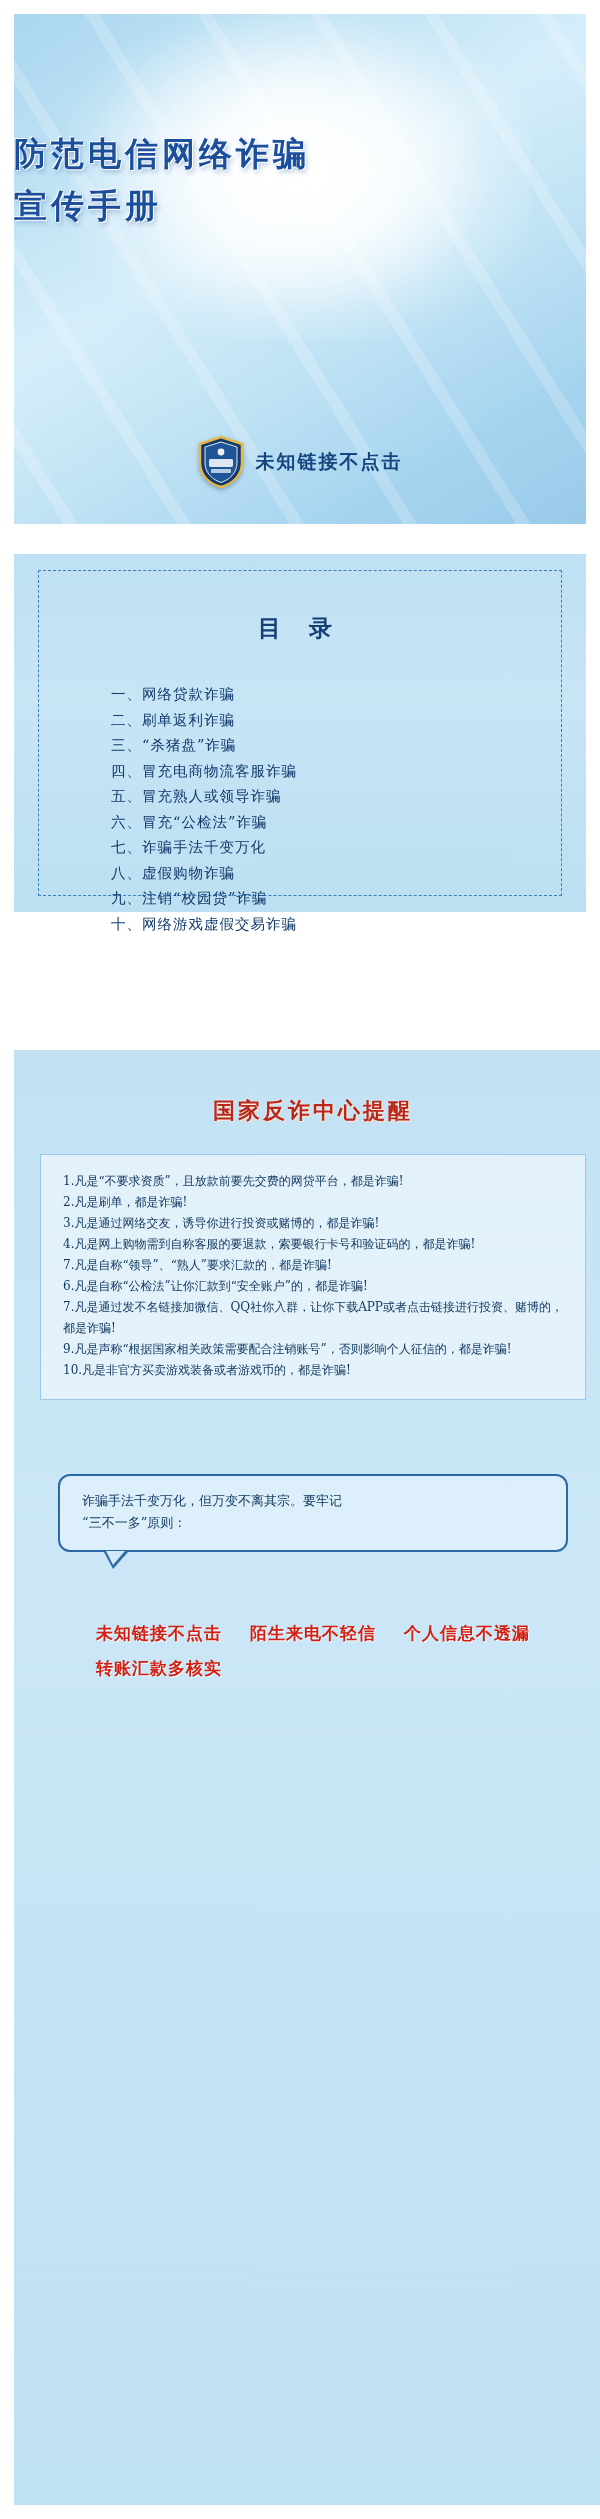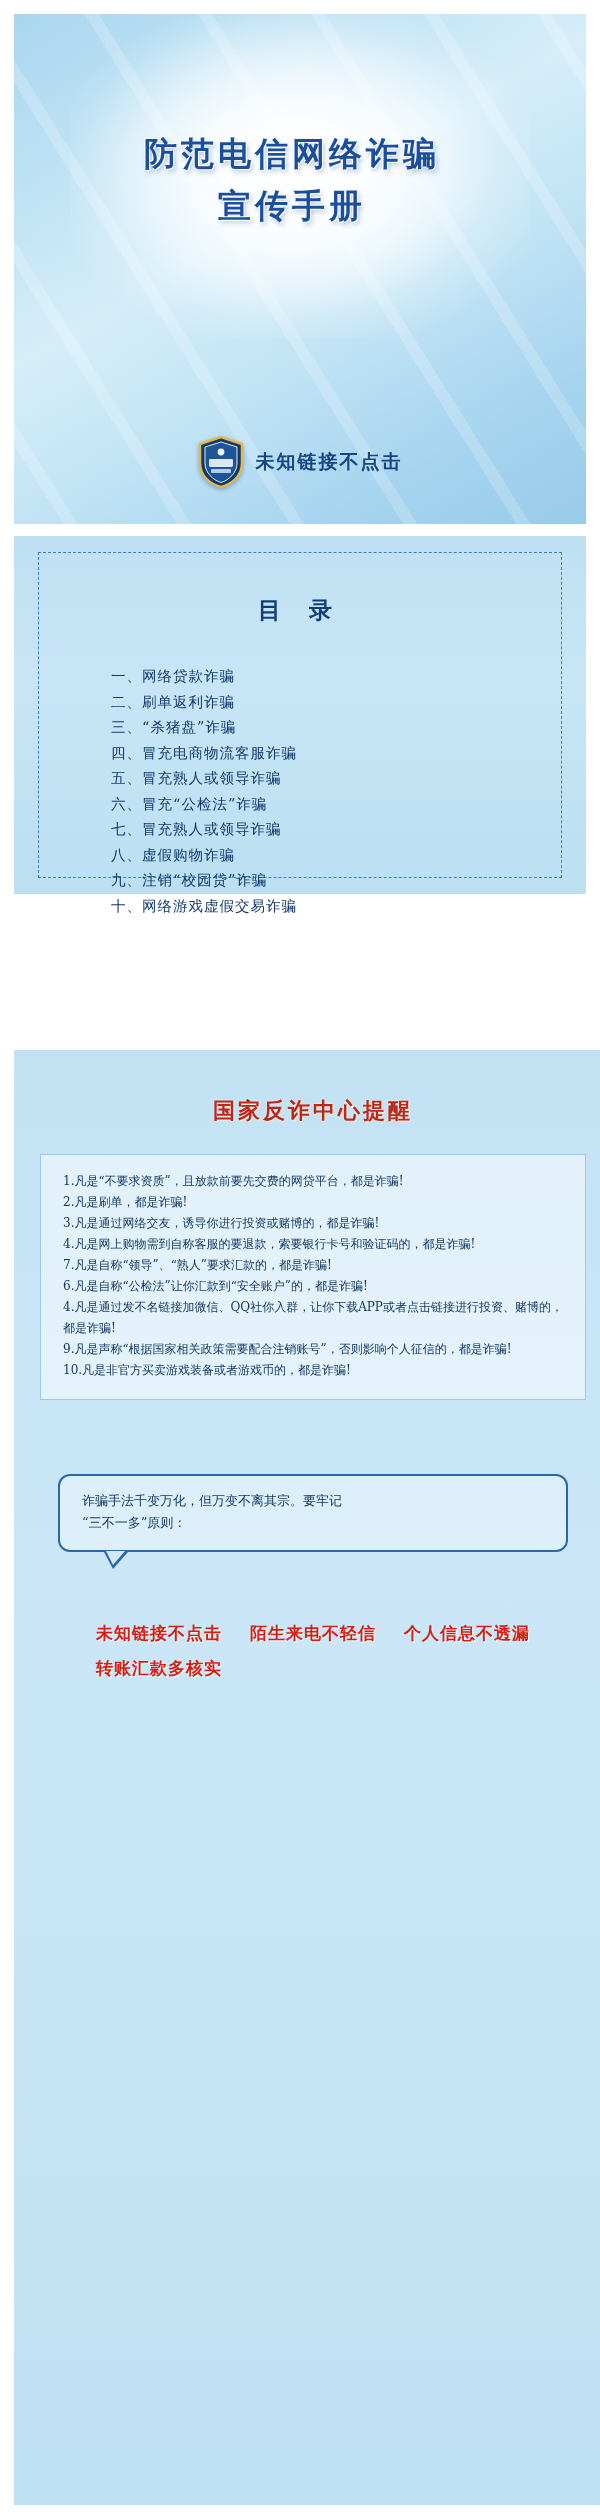--- a/index.html
+++ b/index.html
@@ -33,21 +33,20 @@
   }
   .cover-glow {
     position: absolute;
     left: 50%; top: 160px; transform: translate(-50%,-50%);
     width: 460px; height: 330px;
     background: radial-gradient(ellipse at center, rgba(255,255,255,0.98) 0%, rgba(255,255,255,0.75) 30%, rgba(255,255,255,0.25) 58%, rgba(255,255,255,0) 78%);
     pointer-events: none;
   }
   .cover-titles {
     position: absolute; left: 0; right: 16px; top: 118px;
-    text-align: center;
   }
   .cover-title-1, .cover-title-2 {
     font-family: "DejaVu Sans", "Liberation Sans", sans-serif;
     font-weight: bold;
     color: #1b4f9c;
     letter-spacing: 4px;
     text-shadow:
       0 0 1px #ffffff,
       1px 1px 0 #ffffff,
       -1px -1px 0 #ffffff,
@@ -74,21 +73,21 @@
     font-family: "DejaVu Sans", "Liberation Sans", sans-serif;
     font-size: 19px;
     font-weight: bold;
     color: #17457f;
     letter-spacing: 2px;
   }
 
   
   .panel-toc {
     position: absolute;
-    left: 14px; top: 536px;
+    left: 14px; top: 554px;
     width: 572px; height: 358px;
     background: linear-gradient(180deg, #bfe0f3 0%, #c8e5f6 40%, #bcdff2 100%);
   }
   .toc-inner {
     position: absolute;
     left: 24px; top: 16px; right: 24px; bottom: 16px;
     border: 1px dashed #3a7fc0;
   }
   .toc-title {
     margin-top: 42px;
@@ -226,40 +225,40 @@
 <section class="panel-toc">
   <div class="toc-inner">
     <div class="toc-title">目 录</div>
     <ul class="toc-list">
       <li>一、网络贷款诈骗</li>
       <li>二、刷单返利诈骗</li>
       <li>三、“杀猪盘”诈骗</li>
       <li>四、冒充电商物流客服诈骗</li>
       <li>五、冒充熟人或领导诈骗</li>
       <li>六、冒充“公检法”诈骗</li>
-      <li>七、冒充熟人或领导诈骗</li>
+      <li>七、诈骗手法千变万化</li>
       <li>八、虚假购物诈骗</li>
       <li>九、注销“校园贷”诈骗</li>
       <li>十、网络游戏虚假交易诈骗</li>
     </ul>
   </div>
 </section>
 
 <section class="panel-tips">
   <div class="tips-title">国家反诈中心提醒</div>
 
   <div class="tips-box">
     <ol>
       <li>1.凡是“不要求资质”，且放款前要先交费的网贷平台，都是诈骗!</li>
       <li>2.凡是刷单，都是诈骗!</li>
       <li>3.凡是通过网络交友，诱导你进行投资或赌博的，都是诈骗!</li>
       <li>4.凡是网上购物需到自称客服的要退款，索要银行卡号和验证码的，都是诈骗!</li>
       <li>7.凡是自称“领导”、“熟人”要求汇款的，都是诈骗!</li>
       <li>6.凡是自称“公检法”让你汇款到“安全账户”的，都是诈骗!</li>
-      <li>4.凡是通过发不名链接加微信、QQ社你入群，让你下载APP或者点击链接进行投资、赌博的，都是诈骗!</li>
+      <li>7.凡是通过发不名链接加微信、QQ社你入群，让你下载APP或者点击链接进行投资、赌博的，都是诈骗!</li>
       <li>9.凡是声称“根据国家相关政策需要配合注销账号”，否则影响个人征信的，都是诈骗!</li>
       <li>10.凡是非官方买卖游戏装备或者游戏币的，都是诈骗!</li>
     </ol>
   </div>
 
   <div class="bubble-wrap">
     <div class="bubble">
       <p>诈骗手法千变万化，但万变不离其宗。要牢记</p>
       <p>“三不一多”原则：</p>
     </div>

